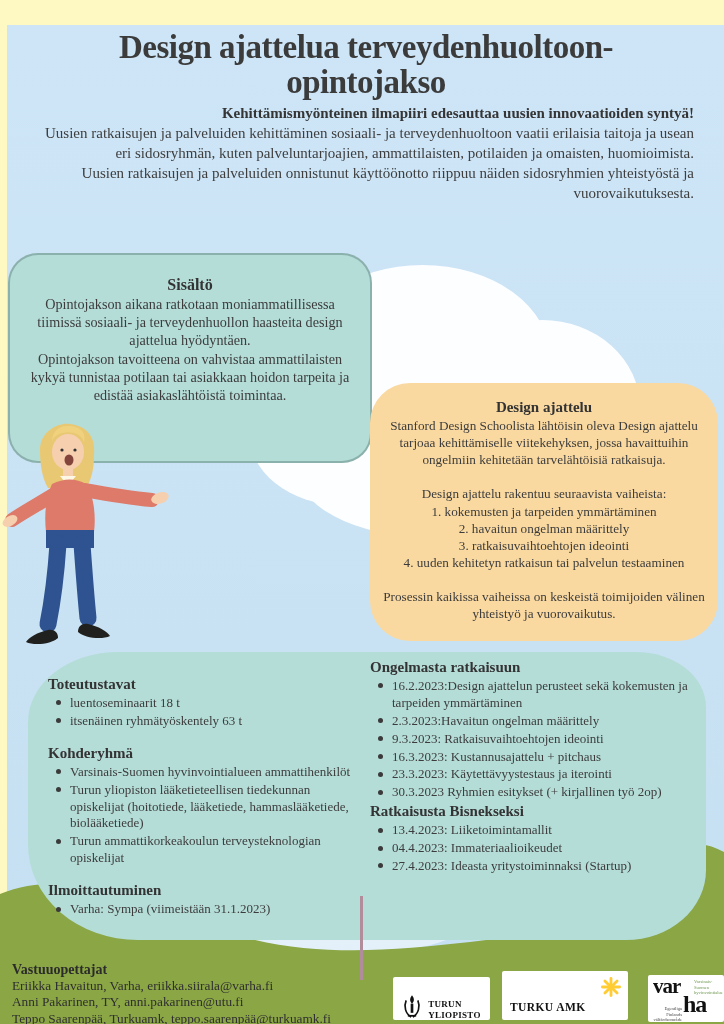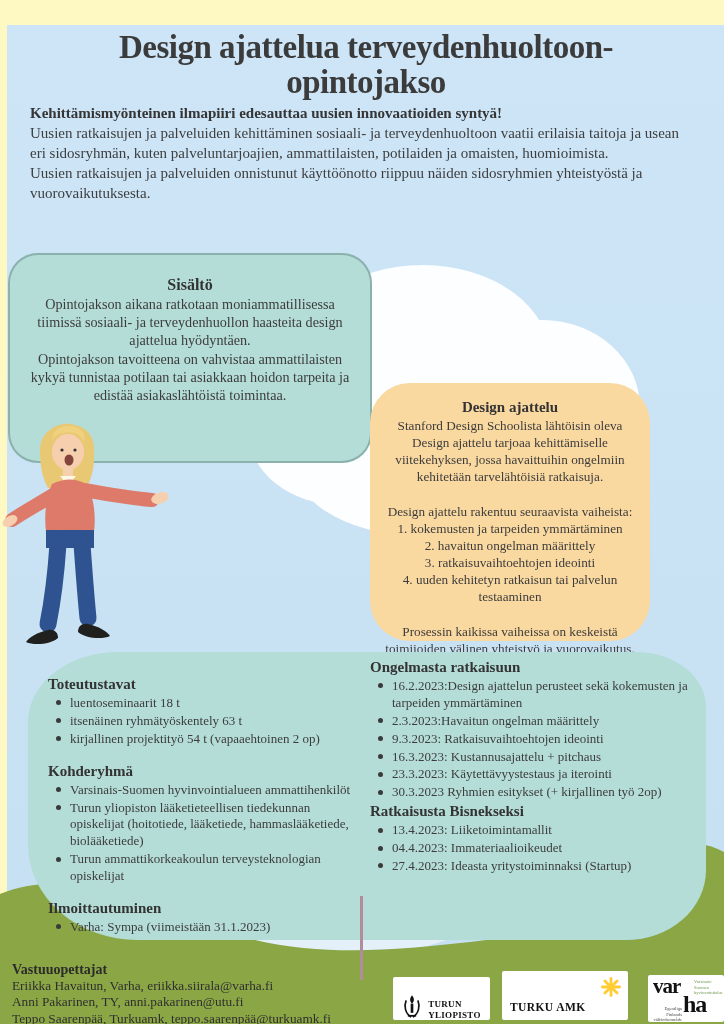--- a/index.html
+++ b/index.html
@@ -22,36 +22,36 @@
 
   .hill { position:absolute; left:0; top:824px; width:724px; height:200px; }
 
   .title {
     position:absolute; left:8px; top:30px; width:716px;
     text-align:center; font-weight:bold; font-size:33px; line-height:1.06;
     color:#3b3b3b; letter-spacing:-.5px;
   }
   .intro {
     position:absolute; left:30px; top:104px; width:664px;
-    text-align:left; font-size:15px; line-height:1.33; color:#3e3e3e;
+    text-align:right; font-size:15px; line-height:1.33; color:#3e3e3e;
   }
   .intro .hl { font-weight:bold; color:#353535; }
   .intro p { margin:0; }
 
   .tealbox {
     position:absolute; left:8px; top:253px; width:364px; height:210px;
     background:#b5ddd8; border:2px solid rgba(70,105,102,.38);
     border-radius:30px; box-sizing:border-box;
     padding:21px 12px; text-align:center;
   }
   .tealbox h3 { margin:0 0 1px; font-size:16px; color:#333; }
   .tealbox p { margin:0; font-size:14.2px; line-height:1.28; color:#3c3c3c; }
 
   .orangebox {
-    position:absolute; left:370px; top:383px; width:280px; height:258px;
+    position:absolute; left:370px; top:383px; width:348px; height:258px;
     background:#fad9a1; border-radius:40px; box-sizing:border-box;
     padding:16px 12px 10px; text-align:center;
   }
   .orangebox h3 { margin:0 0 1px; font-size:15px; color:#333; }
   .orangebox p, .orangebox li { margin:0; font-size:13.2px; line-height:1.3; color:#3c3c3c; }
   .orangebox .gap { height:17px; }
   .plainlist { list-style:none; margin:0; padding:0; }
 
   .panel {
     position:absolute; left:28px; top:652px; width:678px; height:288px;
@@ -182,21 +182,20 @@
   </svg>
 
   <div class="panel">
     <div class="col-left">
       <div class="sec">
         <h4>Toteutustavat</h4>
         <ul class="blist">
 
         <li>luentoseminaarit 18 t</li>
             <li>itsenäinen ryhmätyöskentely 63 t</li>
-            <li>kirjallinen projektityö 54 t (vapaaehtoinen 2 op)</li>
           </ul>
       </div>
       <div class="sec">
         <h4>Kohderyhmä</h4>
         <ul class="blist">
 
         <li>Varsinais-Suomen hyvinvointialueen ammattihenkilöt</li>
             <li>Turun yliopiston lääketieteellisen tiedekunnan opiskelijat (hoitotiede, lääketiede, hammaslääketiede, biolääketiede)</li>
             <li>Turun ammattikorkeakoulun terveysteknologian opiskelijat</li>
           </ul>

